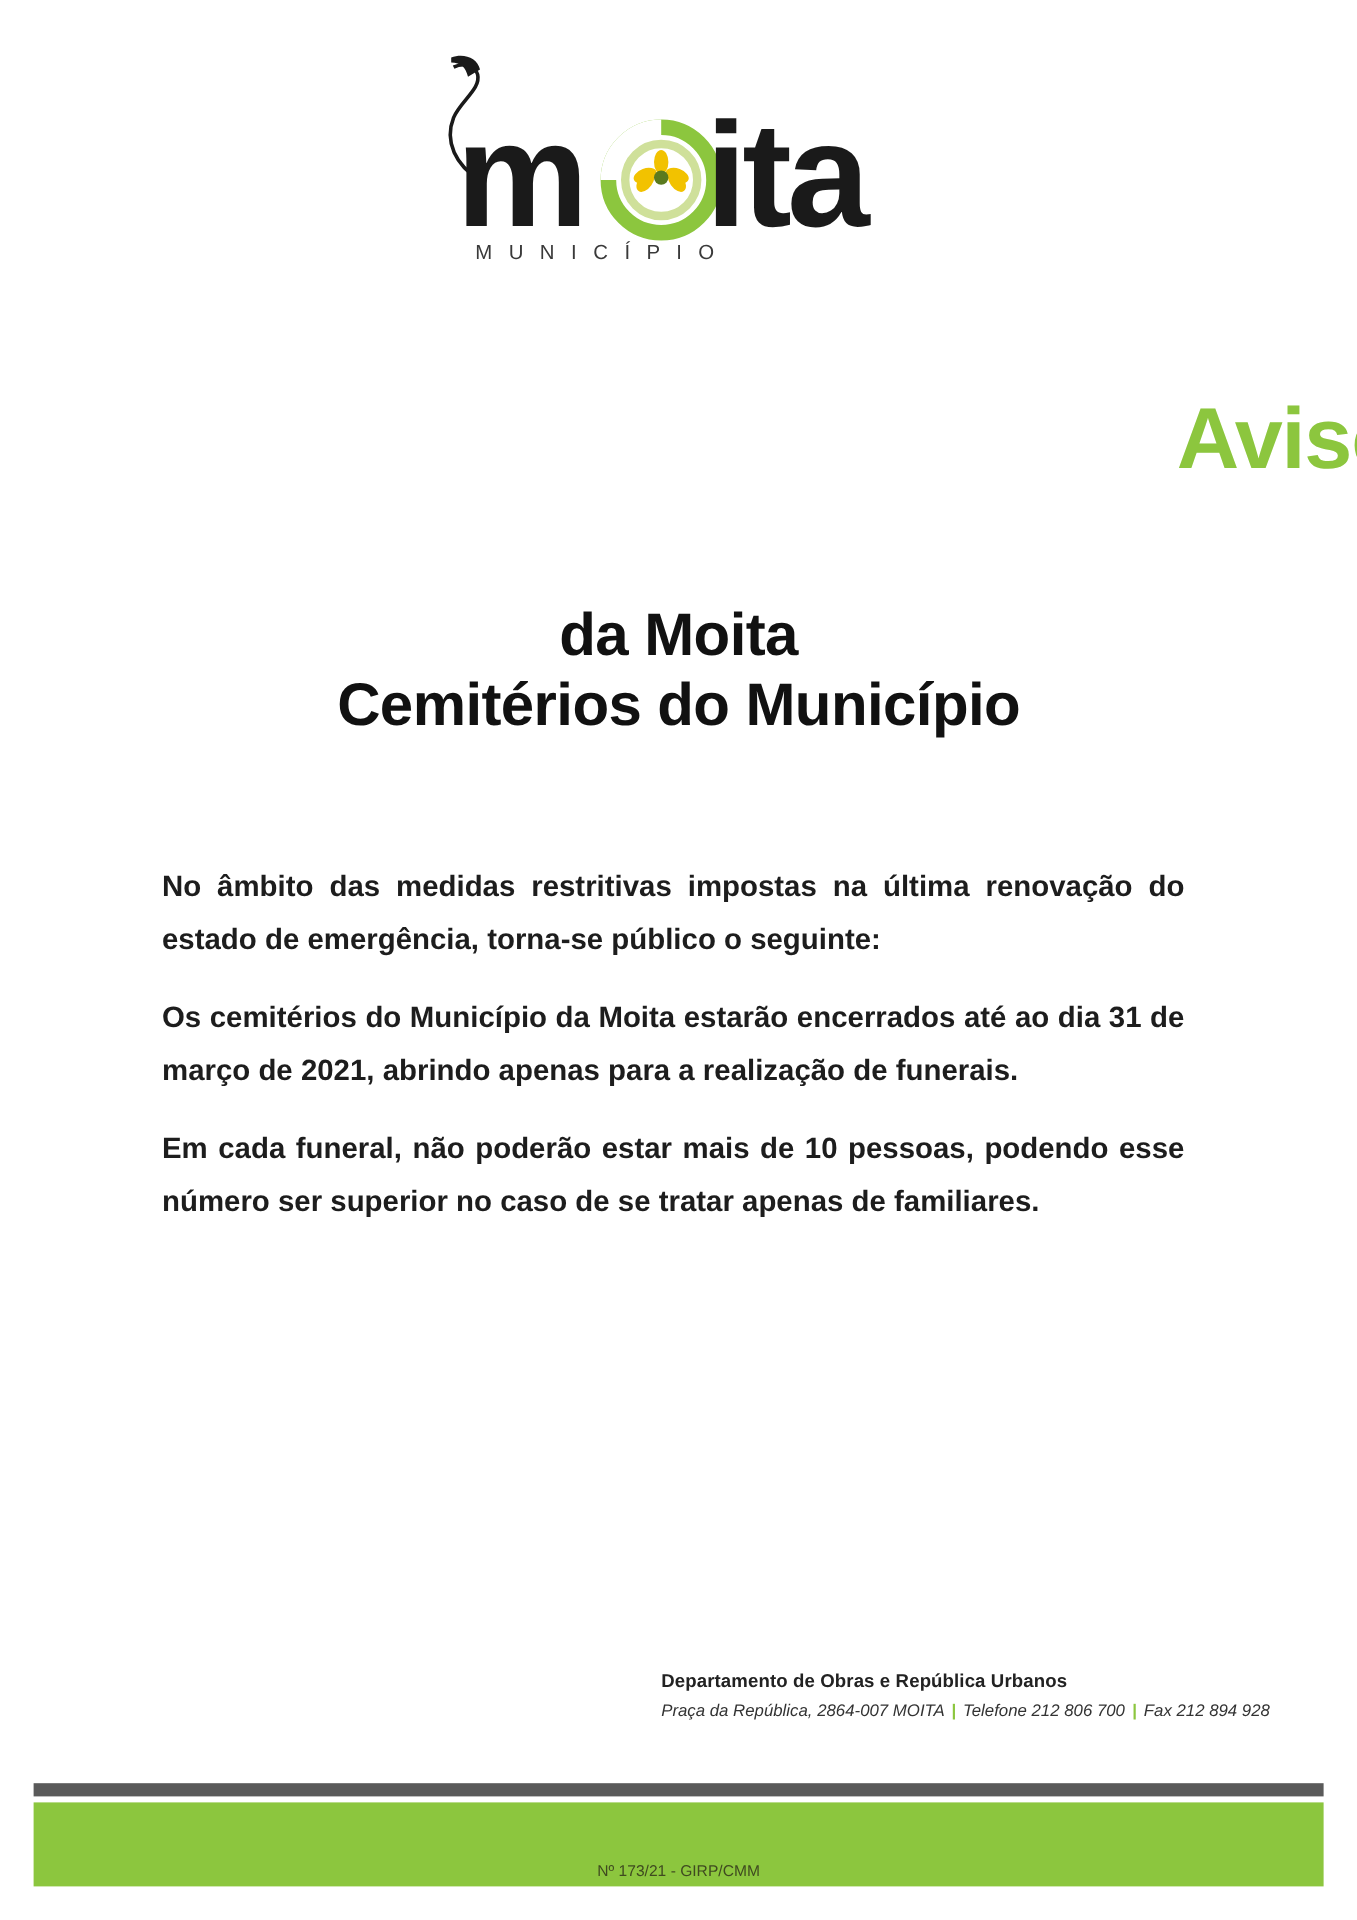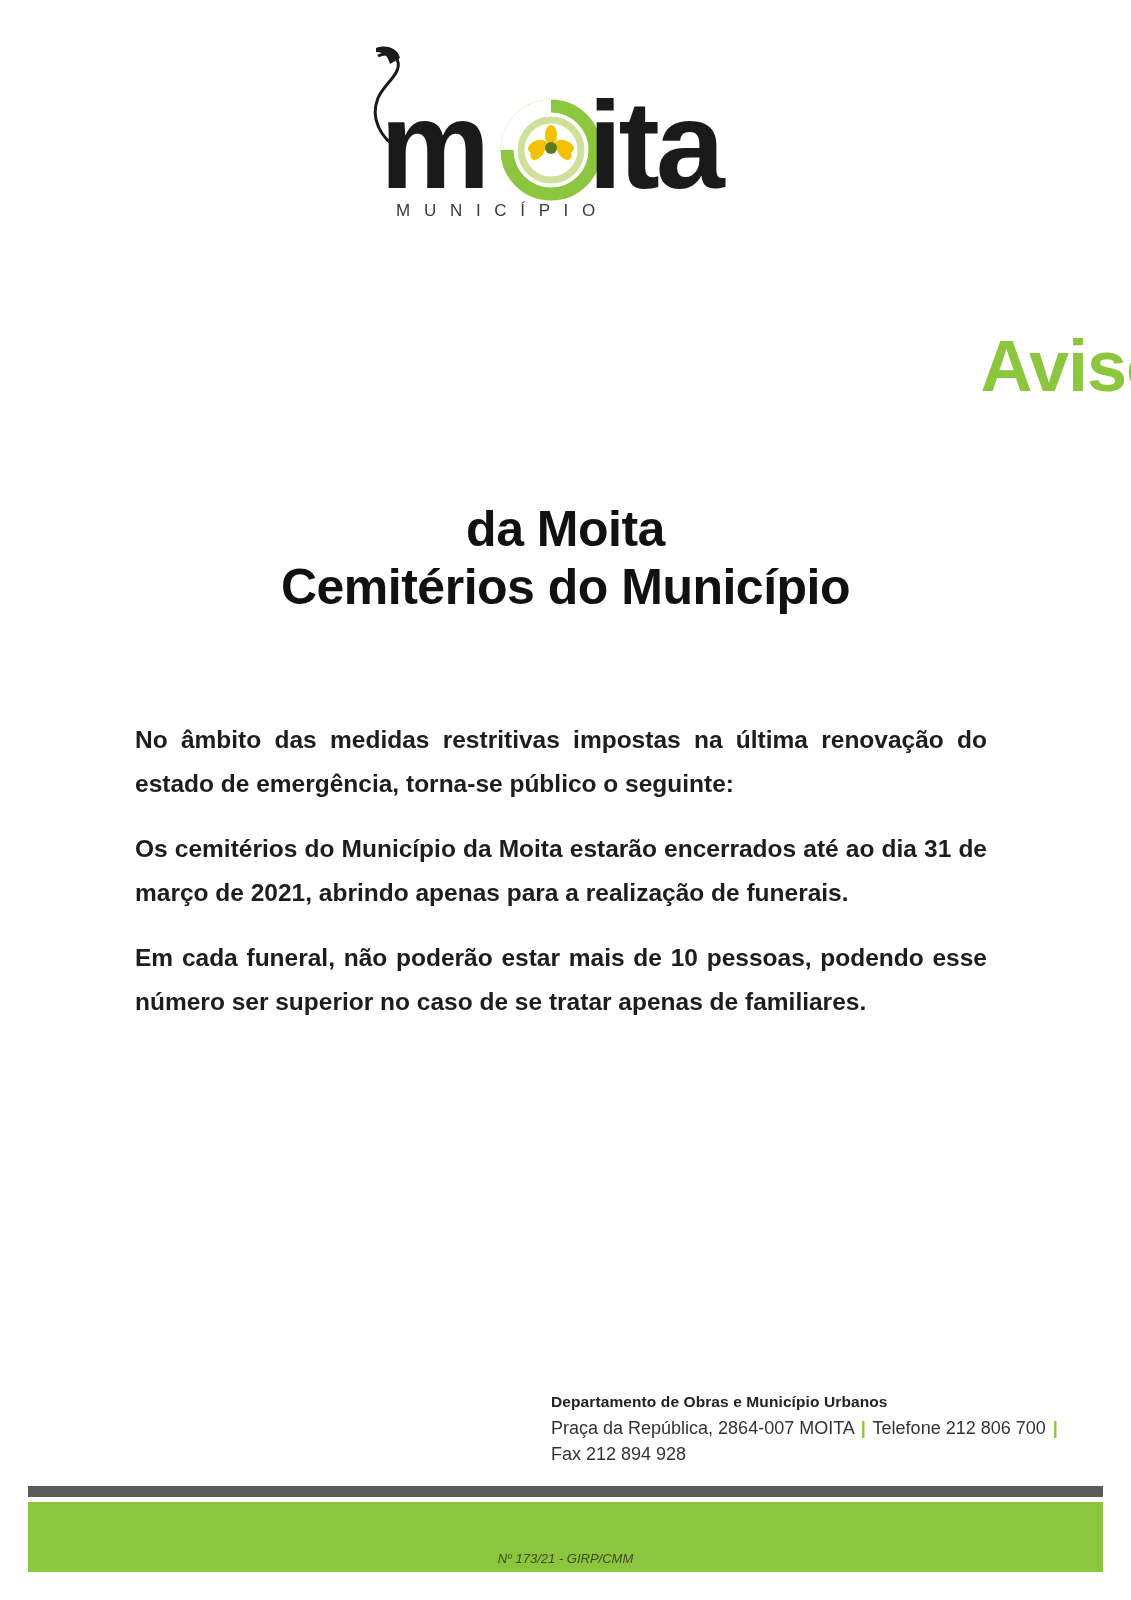--- a/index.html
+++ b/index.html
@@ -87,23 +87,24 @@
     width: 520px;
   }
   .footer-dept {
     font-size: 15.5px;
     font-weight: bold;
     color: #222;
     margin-bottom: 4px;
     letter-spacing: 0.1px;
   }
   .footer-line {
-    font-size: 18px;
+    font-size: 14px;
     color: #333;
     line-height: 1.45;
+    font-style: italic;
   }
   .sep {
     color: #8cc63e;
     font-weight: bold;
     padding: 0 2px;
   }
 
   .bar-dark {
     position: absolute;
     left: 28px;
@@ -121,21 +122,20 @@
     background: #8cc63e;
   }
   .bar-green .ref {
     position: absolute;
     left: 0;
     right: 0;
     bottom: 6px;
     text-align: center;
     font-size: 13px;
     color: #3f4a20;
-    font-style: italic;
   }
 </style>
 </head>
 <body>
 
 <div class="logo-wrap">
   <svg class="logo-svg" width="420" height="200" viewBox="0 0 420 200">
 
     <circle cx="195" cy="112" r="44" fill="none" stroke="#8cc63e" stroke-width="13"></circle>
     <path d="M152 112 a43 43 0 0 1 43 -43" fill="none" stroke="#ffffff" stroke-width="15"></path>
@@ -171,21 +171,21 @@
   <div>Cemitérios do Município</div>
 </div>
 
 <div class="body-text">
   <p>No âmbito das medidas restritivas impostas na última renovação do estado de emergência, torna-se público o seguinte:</p>
   <p>Os cemitérios do Município da Moita estarão encerrados até ao dia 31 de março de 2021, abrindo apenas para a realização de funerais.</p>
   <p>Em cada funeral, não poderão estar mais de 10 pessoas, podendo esse número ser superior no caso de se tratar apenas de familiares.</p>
 </div>
 
 <div class="footer-block">
-  <div class="footer-dept">Departamento de Obras e Município Urbanos</div>
+  <div class="footer-dept">Departamento de Obras e República Urbanos</div>
   <div class="footer-line">
     <span>Praça da República, 2864-007 MOITA</span>
     <span class="sep">|</span>
     <span>Telefone 212 806 700</span>
     <span class="sep">|</span>
     <span>Fax 212 894 928</span>
   </div>
 </div>
 
 <div class="bar-dark"></div>

